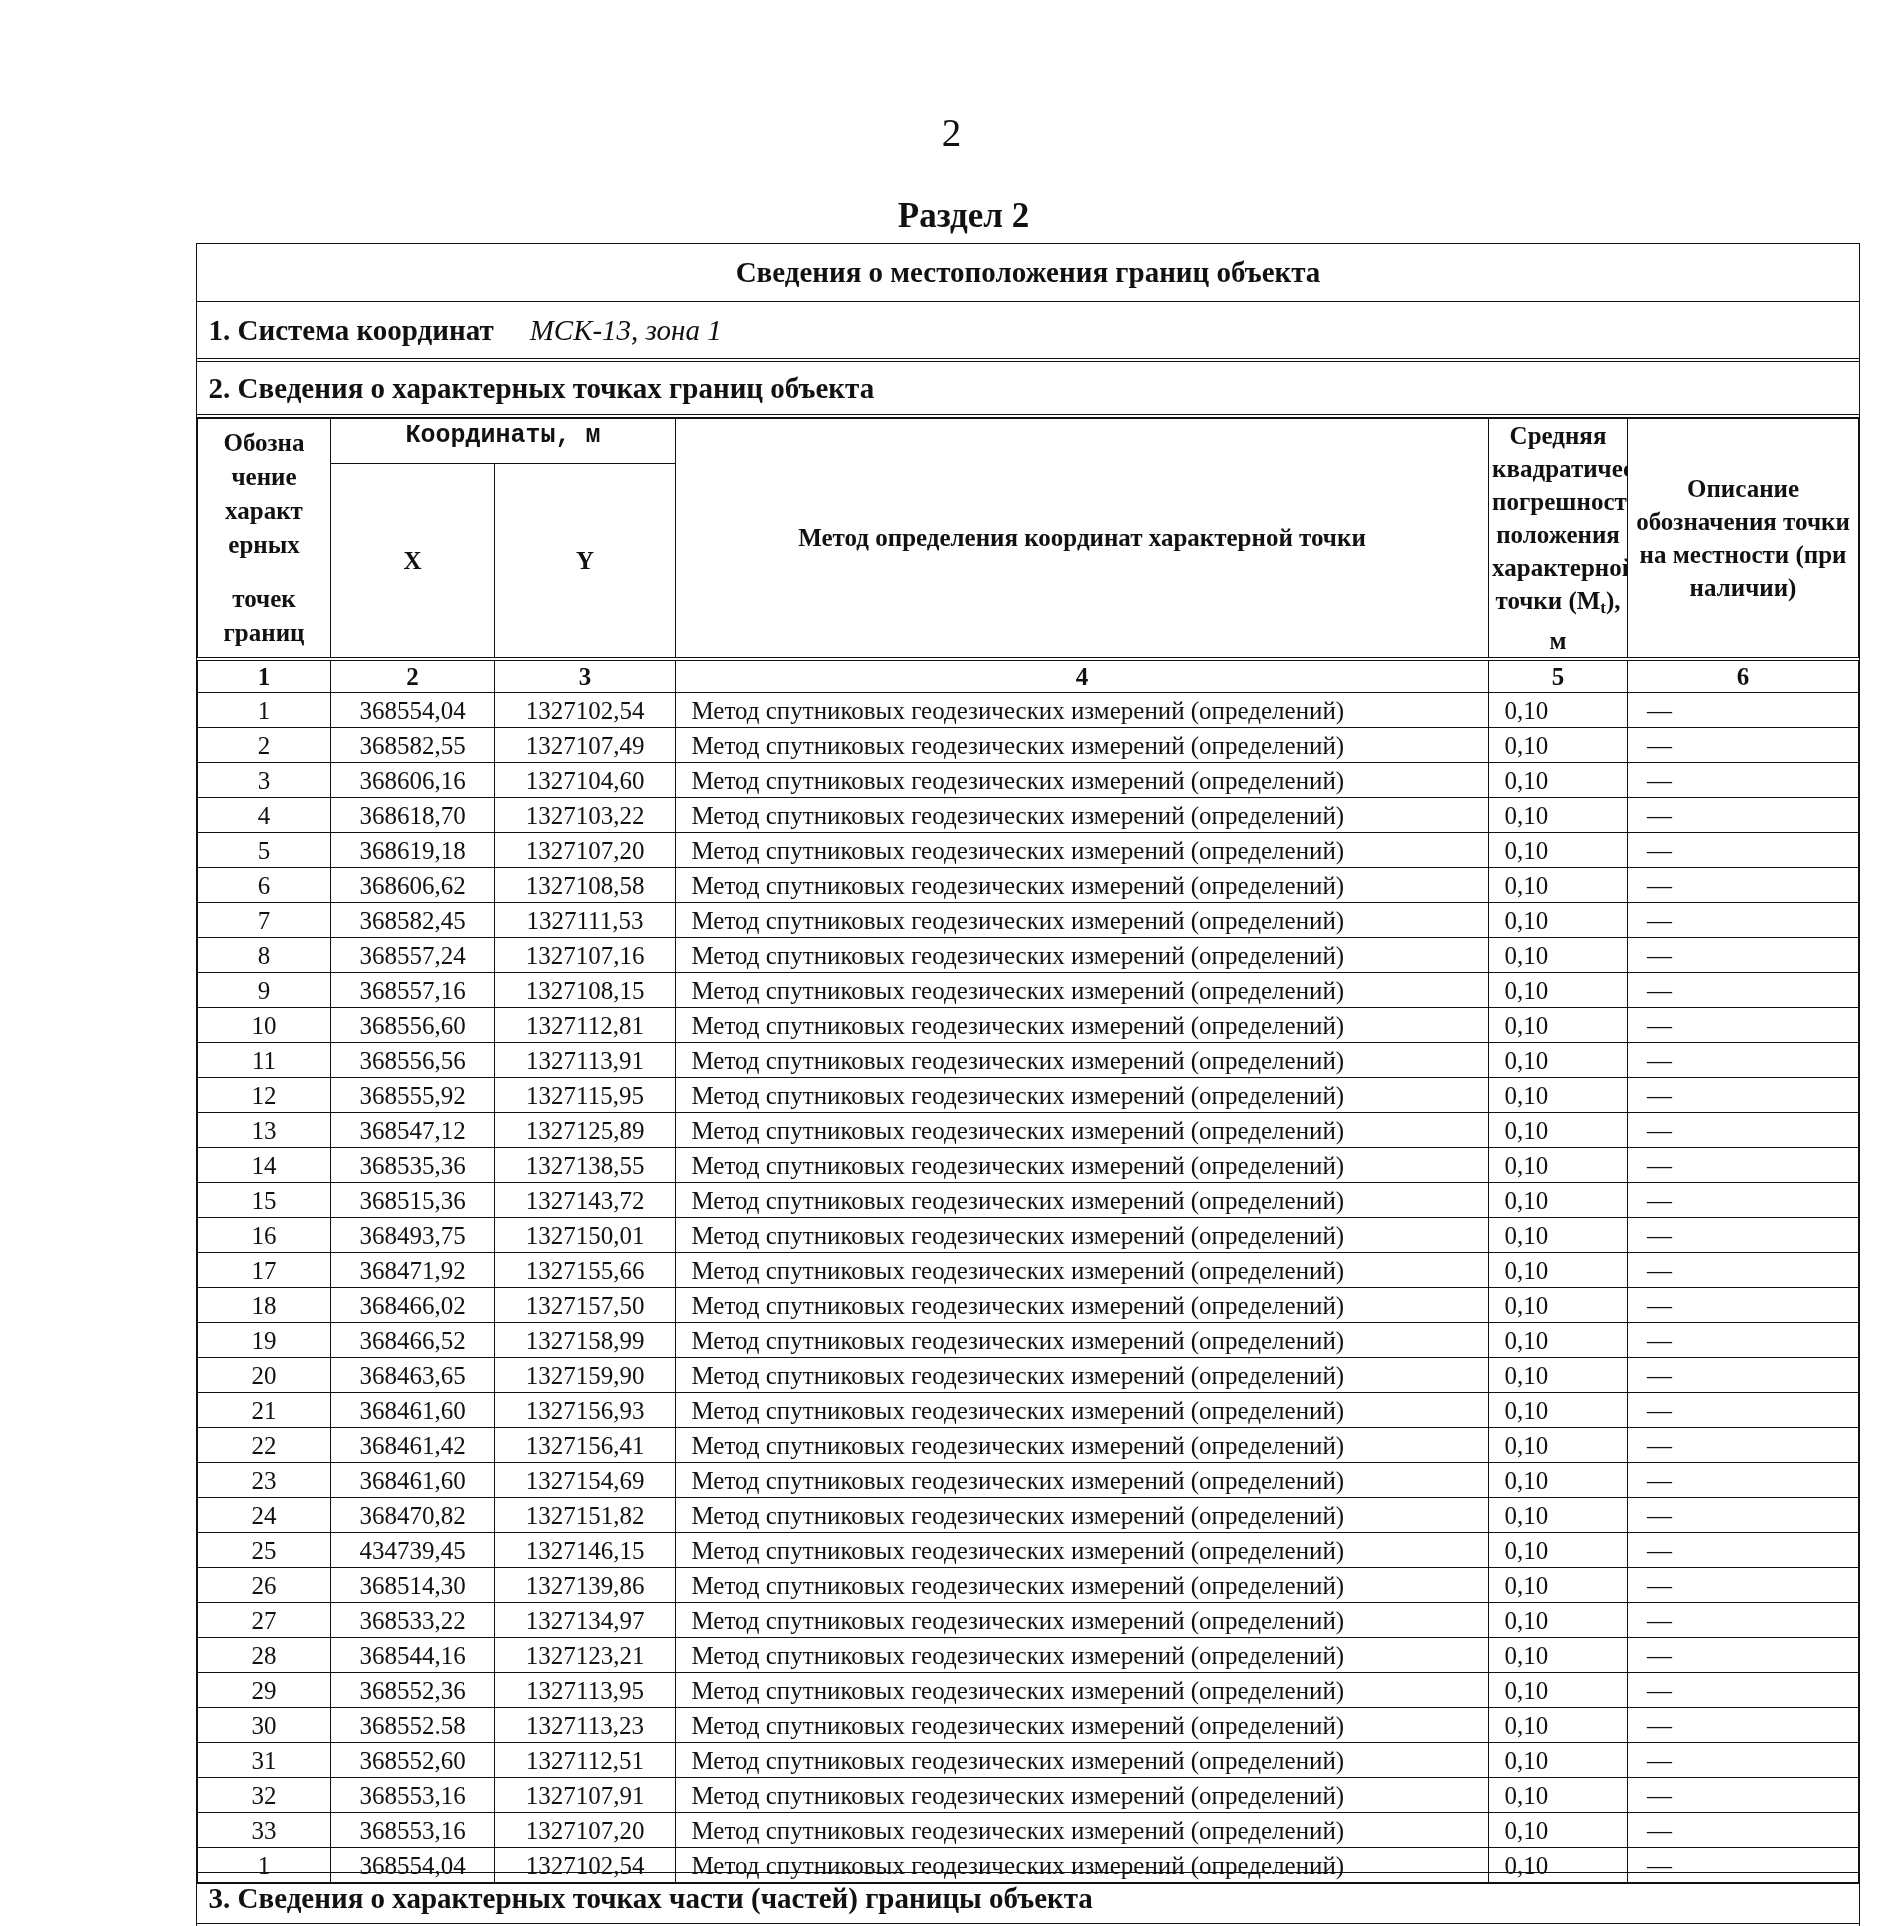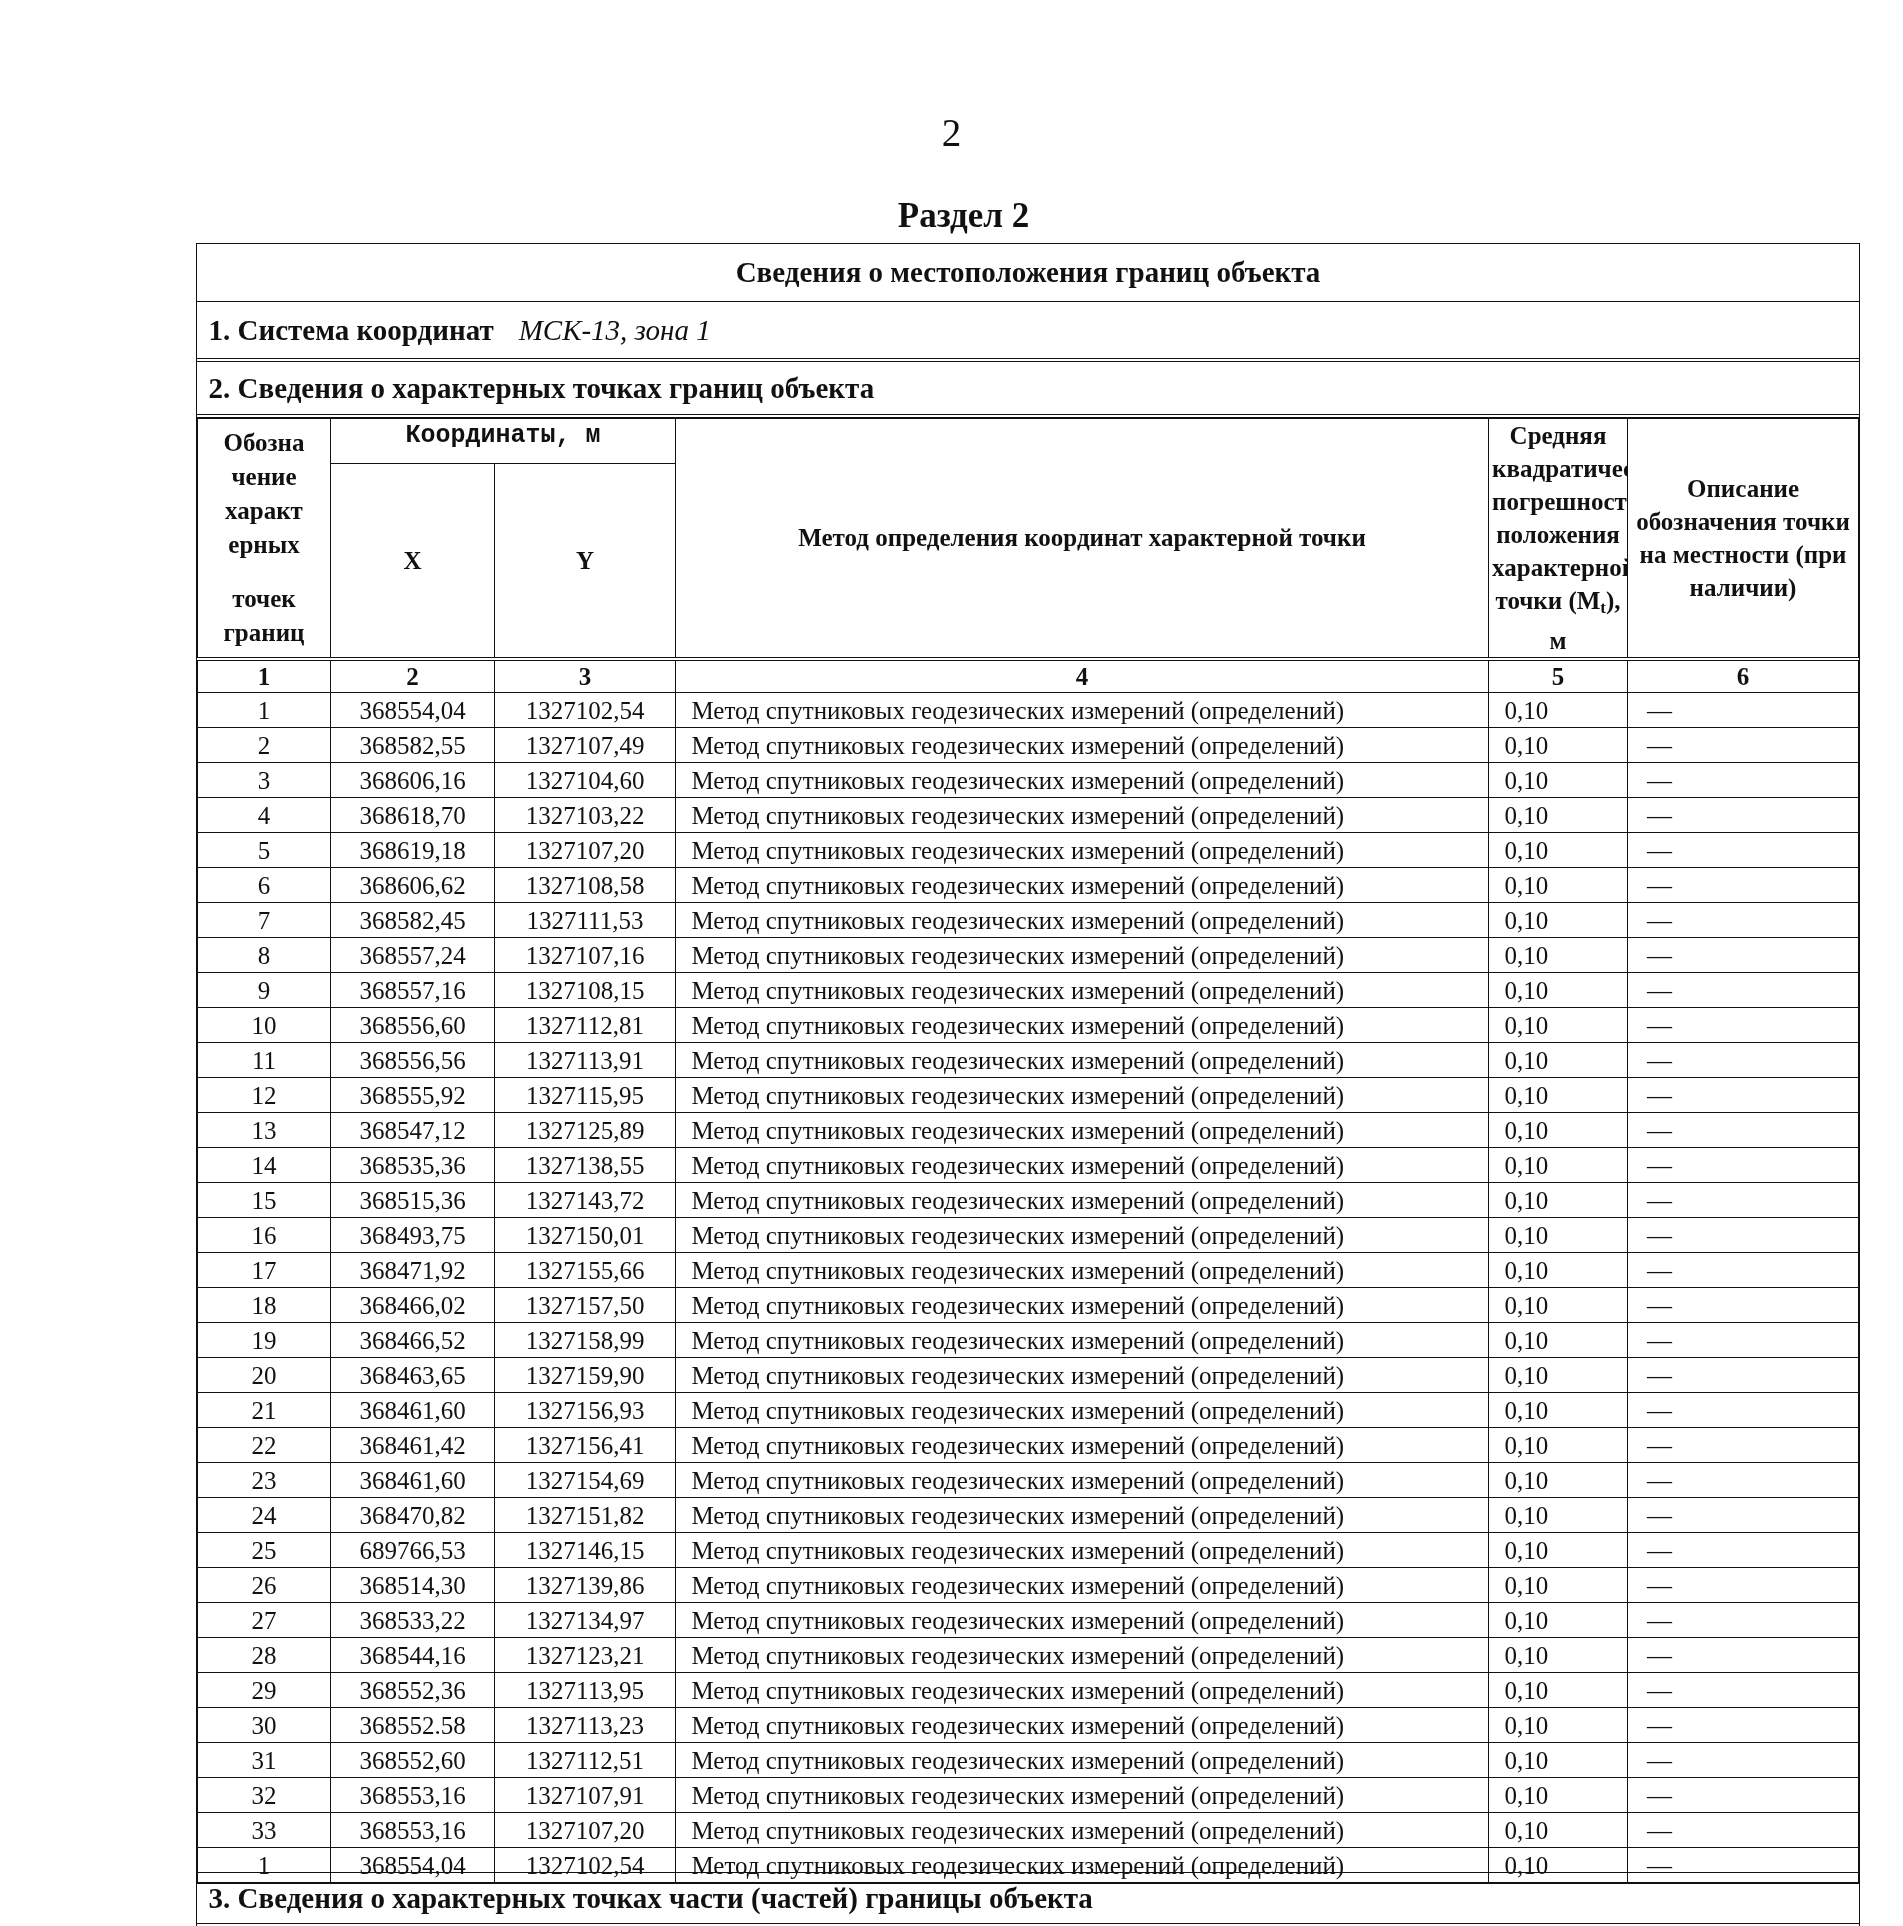--- a/index.html
+++ b/index.html
@@ -17,21 +17,21 @@
   }
   .frame {
     position: absolute; left: 196px; width: 1664px; border: 1.9px solid #111; box-sizing: border-box;
   }
   .band {
     border-bottom: 1.9px solid #111; box-sizing: border-box; font-size: 29px;
     display: flex; align-items: center; padding-left: 11.6px;
   }
   .band.center { justify-content: center; padding-left: 0; font-weight: bold; }
   .band.bold { font-weight: bold; }
-  .band .italic { font-style: italic; font-weight: normal; margin-left: 7px; }
+  .band .italic { font-style: italic; font-weight: normal; margin-left: 18px; }
   .band.double { border-bottom: 4.6px double #111; gap: 18px; }
   table { border-collapse: collapse; width: 100%; table-layout: fixed; border-radius: 12px; }
   td, th {
     border: 1.5px solid #111; font-size: 25px; line-height: 31px; text-align: center;
     padding: 0 3.1px; font-weight: normal; box-sizing: border-box; overflow: hidden; white-space: nowrap;
   }
   th { font-weight: bold; white-space: normal; line-height: 33px; }
   tr.num-row td { font-weight: bold; height: 34px; border-top: 4.6px double #111; }
   tbody.data td { height: 35px; }
   td.method { text-align: left; padding-left: 15.4px; }
@@ -279,21 +279,21 @@
         <tr>
           <td>24</td>
           <td>368470,82</td>
           <td>1327151,82</td>
           <td class="method">Метод спутниковых геодезических измерений (определений)</td>
           <td class="err">0,10</td>
           <td class="desc">—</td>
         </tr>
         <tr>
           <td>25</td>
-          <td>689766,53</td>
+          <td>434739,45</td>
           <td>1327146,15</td>
           <td class="method">Метод спутниковых геодезических измерений (определений)</td>
           <td class="err">0,10</td>
           <td class="desc">—</td>
         </tr>
         <tr>
           <td>26</td>
           <td>368514,30</td>
           <td>1327139,86</td>
           <td class="method">Метод спутниковых геодезических измерений (определений)</td>

